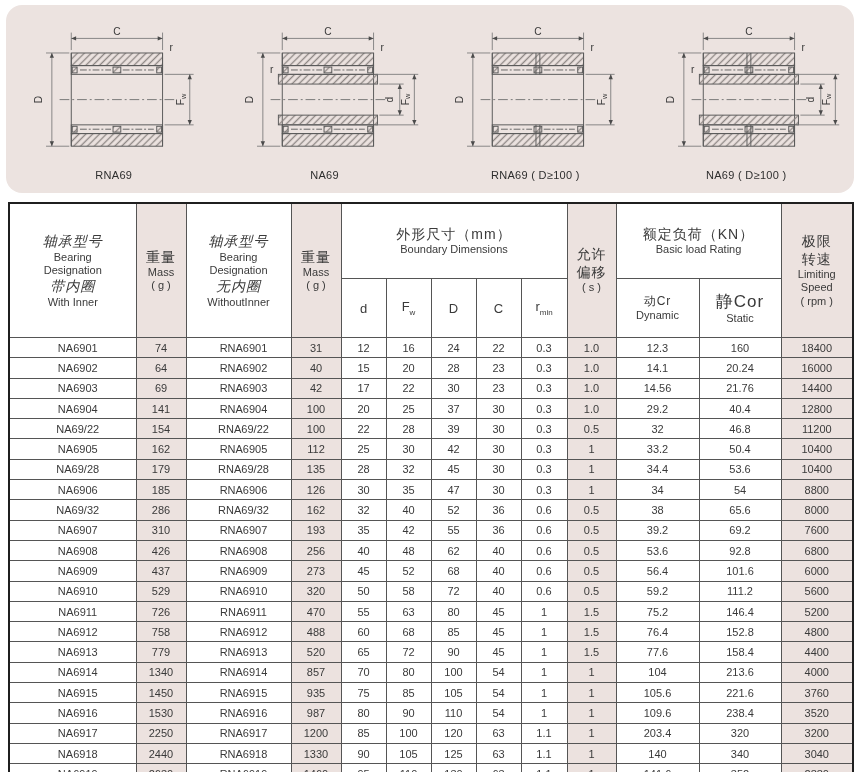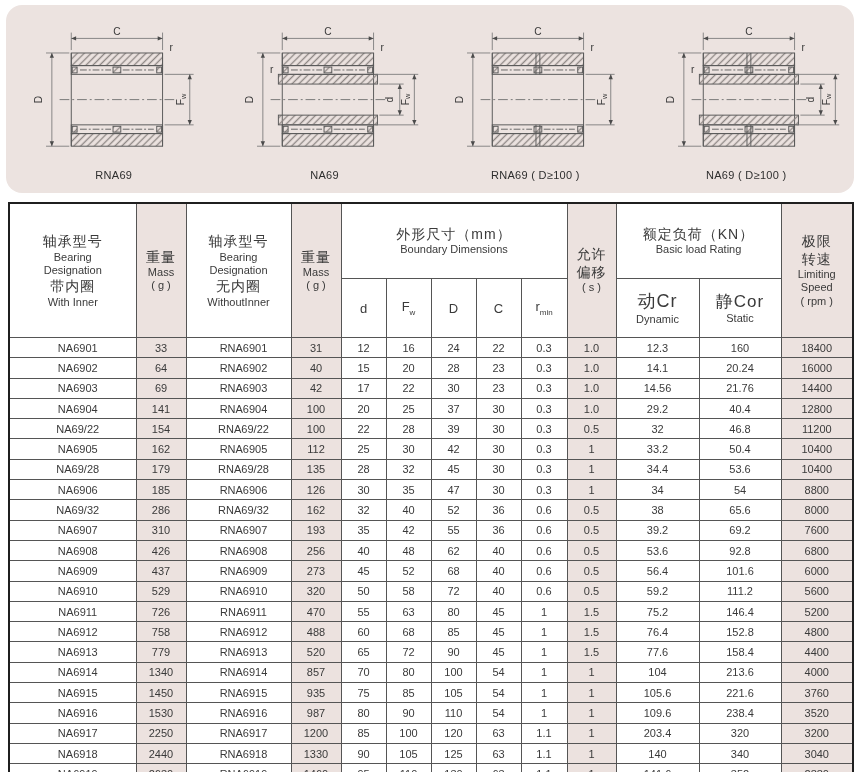--- a/index.html
+++ b/index.html
@@ -27,21 +27,21 @@
                     color:var(--txt);overflow:hidden;}
   .spec thead tr.t1 th{height:74px;}
   .spec thead tr.t2 th{height:58px;}
   .spec td{height:19.3px;font-size:11px;}
   .shade{background:var(--shade);}
   .left{text-align:right;padding-left:10px !important;}
   .zh{font-size:14px;white-space:pre-line;line-height:1.25;letter-spacing:1px;}
   .en{font-size:11px;white-space:pre-line;line-height:1.2;}
   .dimhead{font-size:13px;}
   sub.small{font-size:8px;}
-  .hgap{line-height:1.35;}
+  .hgap{line-height:1.35;font-style:italic;}
 </style>
 </head>
 <body>
 
 <div class="page">
 
   <div class="panel">
     <figure class="diag">
       <svg class="bearing" viewBox="0 0 208 140" width="202" height="136">
           <defs>
@@ -327,33 +327,33 @@
         <th class="dimhead">
           <span>D</span>
         </th>
         <th class="dimhead">
           <span>C</span>
         </th>
         <th class="dimhead">
           <span>r</span><sub class="small">min</sub>
         </th>
         <th>
-          <div class="zh" style="font-size:18px">动Cr</div>
+          <div class="zh" style="font-size:12px">动Cr</div>
           <div class="en">Dynamic</div>
         </th>
         <th>
           <div class="zh" style="font-size:17px">静Cor</div>
           <div class="en">Static</div>
         </th>
       </tr>
     </thead>
     <tbody>
         <tr>
           <td class="left">NA6901</td>
-          <td class="shade">33</td>
+          <td class="shade">74</td>
           <td class="left">RNA6901</td>
           <td class="shade">31</td>
           <td>12</td>
           <td>16</td>
           <td>24</td>
           <td>22</td>
           <td>0.3</td>
           <td class="shade">1.0</td>
           <td>12.3</td>
           <td>160</td>

